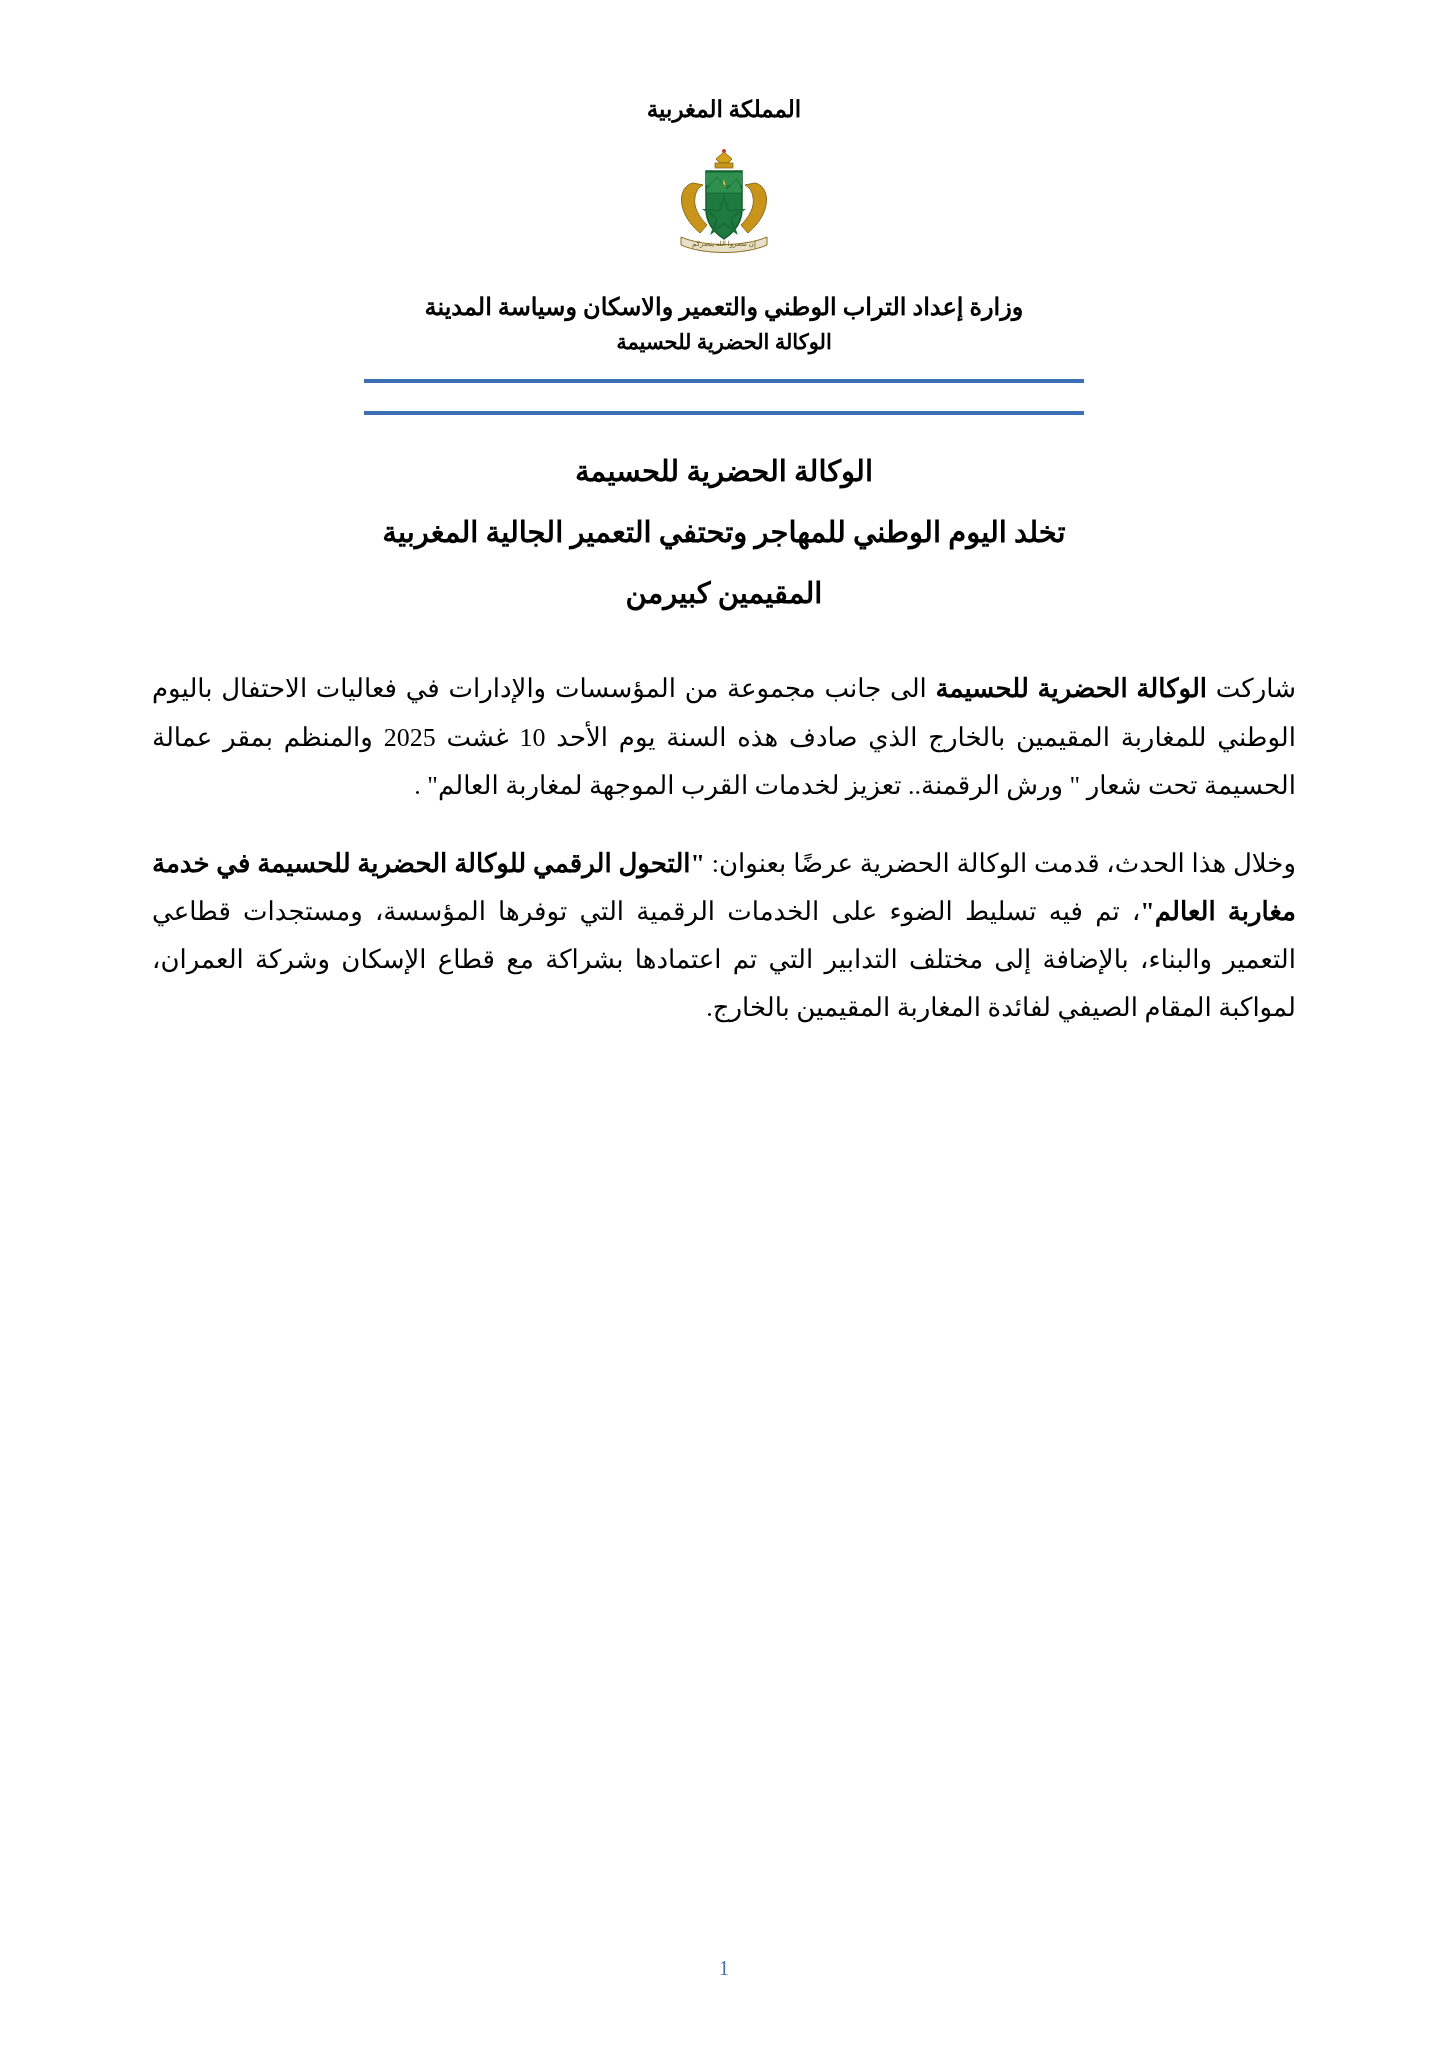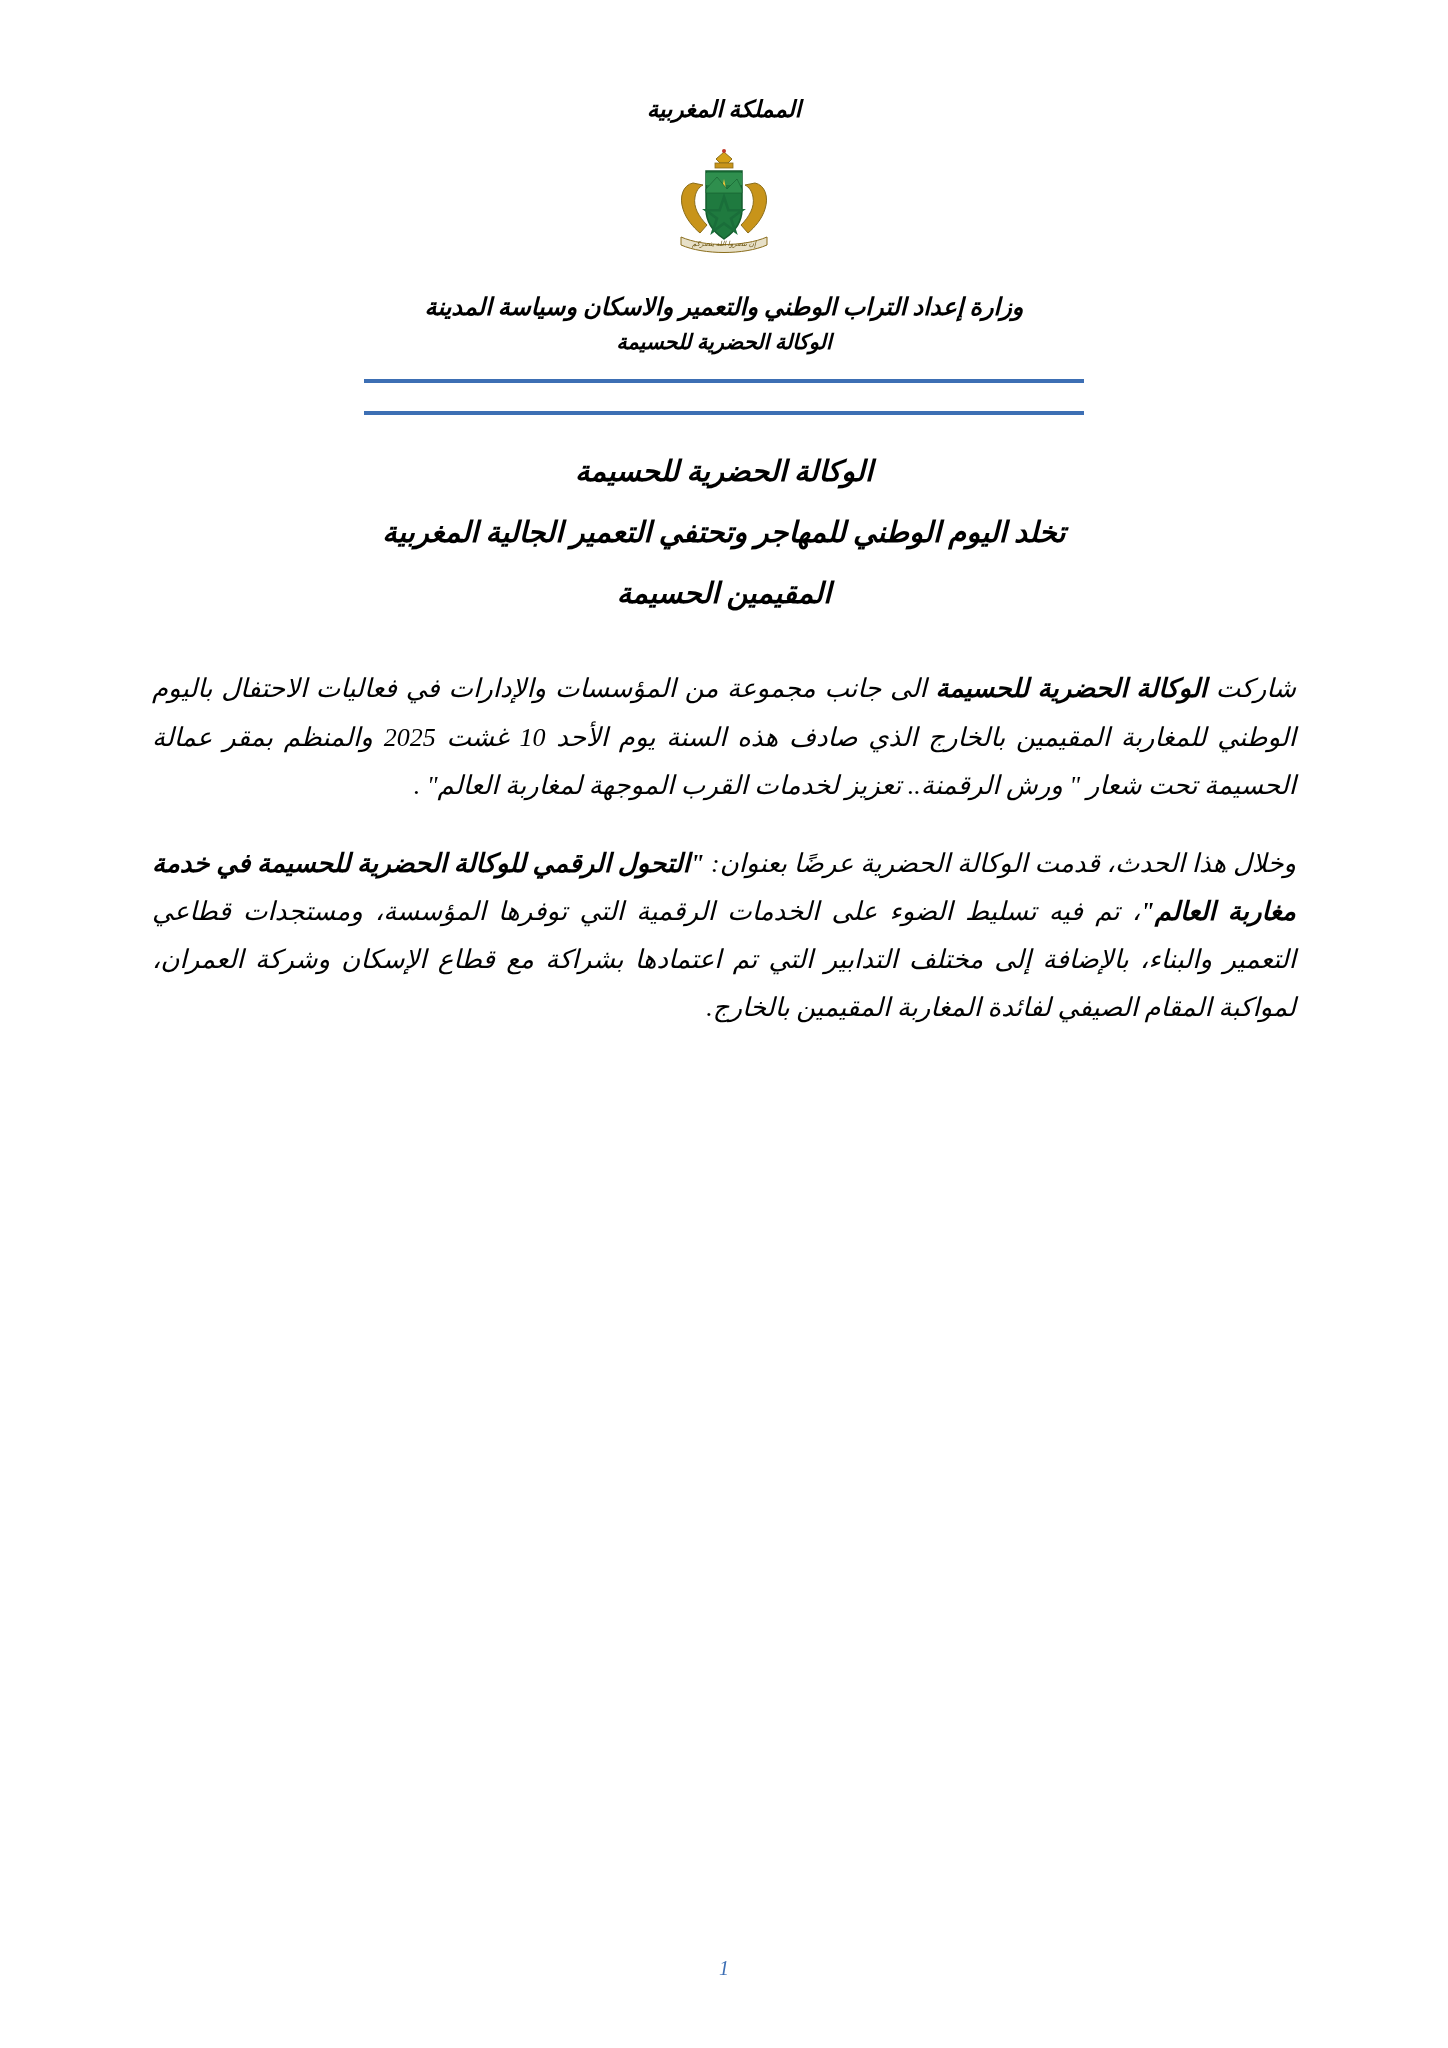--- a/index.html
+++ b/index.html
@@ -14,21 +14,20 @@
     color: #000000;
     position: relative;
     overflow: hidden;
   }
   .page {
     width: 1448px;
     height: 2048px;
     box-sizing: border-box;
     padding: 96px 152px 0 152px;
     position: relative;
-    font-style: italic;
   }
   .kingdom {
     text-align: center;
     font-size: 23px;
     font-weight: bold;
     letter-spacing: 0.2px;
     margin-bottom: 26px;
   }
   .emblem-wrap {
     display: flex;
@@ -142,21 +141,21 @@
   <div class="agency-sub">الوكالة الحضرية للحسيمة</div>
 
   <div class="rule"></div>
 
 
   <div class="rule second"></div>
 
   <div class="headline">
     <span class="line">الوكالة الحضرية للحسيمة</span>
     <span class="line">تخلد اليوم الوطني للمهاجر وتحتفي التعمير الجالية المغربية</span>
-    <span class="line">المقيمين الحسيمة</span>
+    <span class="line">المقيمين كبيرمن</span>
   </div>
 
   <div class="body-block">
     <p class="para"><span>شاركت </span><b>الوكالة الحضرية للحسيمة</b><span> الى جانب مجموعة من المؤسسات والإدارات في فعاليات الاحتفال باليوم الوطني للمغاربة المقيمين بالخارج الذي صادف هذه السنة يوم الأحد 10 غشت 2025 والمنظم بمقر عمالة الحسيمة تحت شعار " ورش الرقمنة.. تعزيز لخدمات القرب الموجهة لمغاربة العالم" .</span></p>
 
 
     <p class="para"><span>وخلال هذا الحدث، قدمت الوكالة الحضرية عرضًا بعنوان: </span><b>"التحول الرقمي للوكالة الحضرية للحسيمة في خدمة مغاربة العالم"</b><span>، تم فيه تسليط الضوء على الخدمات الرقمية التي توفرها المؤسسة، ومستجدات قطاعي التعمير والبناء، بالإضافة إلى مختلف التدابير التي تم اعتمادها بشراكة مع قطاع الإسكان وشركة العمران، لمواكبة المقام الصيفي لفائدة المغاربة المقيمين بالخارج.</span></p>
   </div>
 
   <div class="page-number">1</div>

